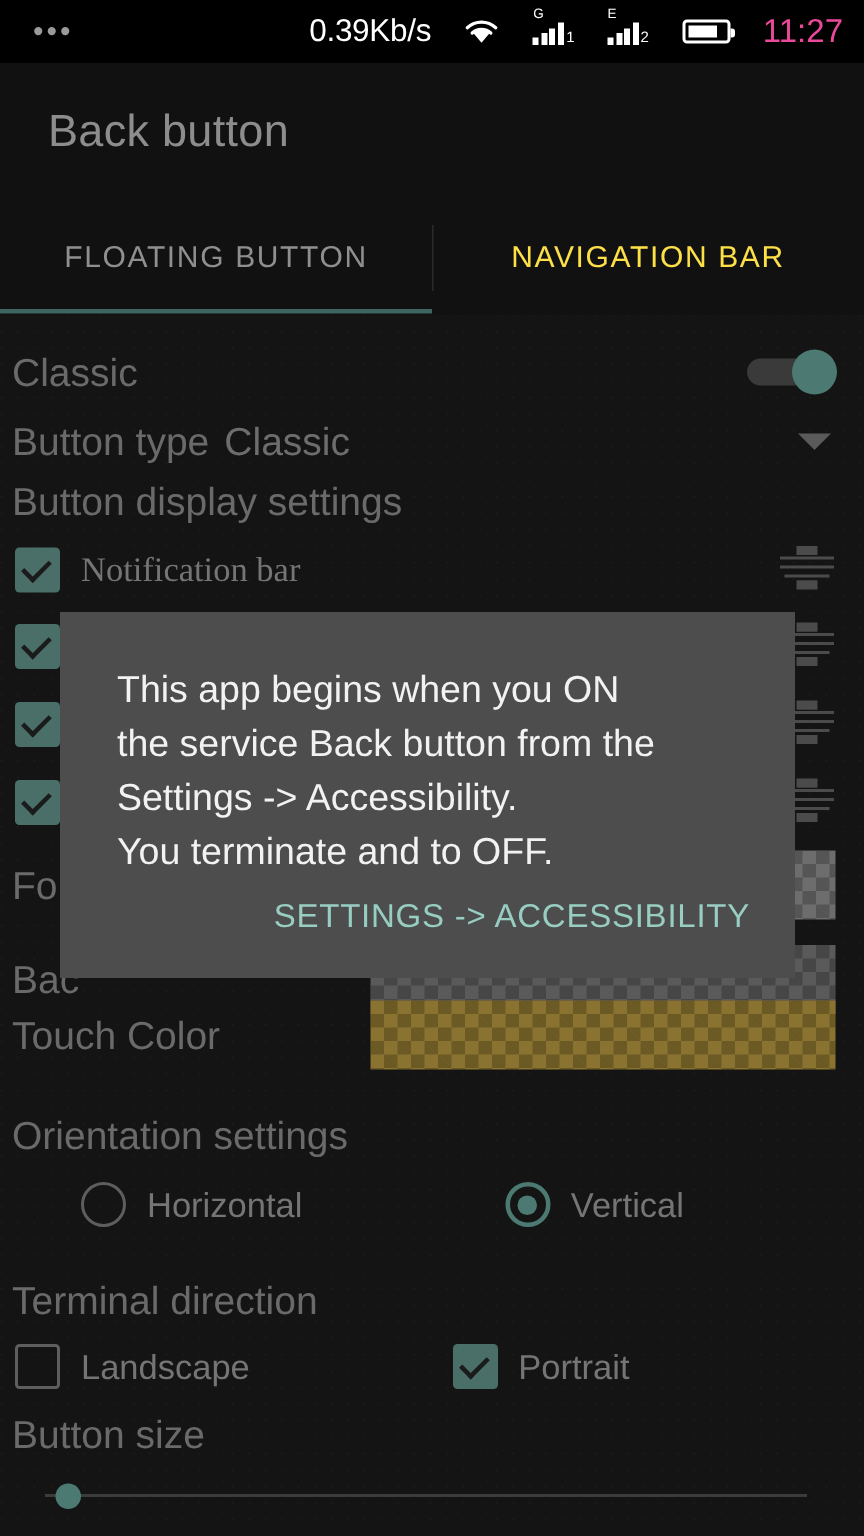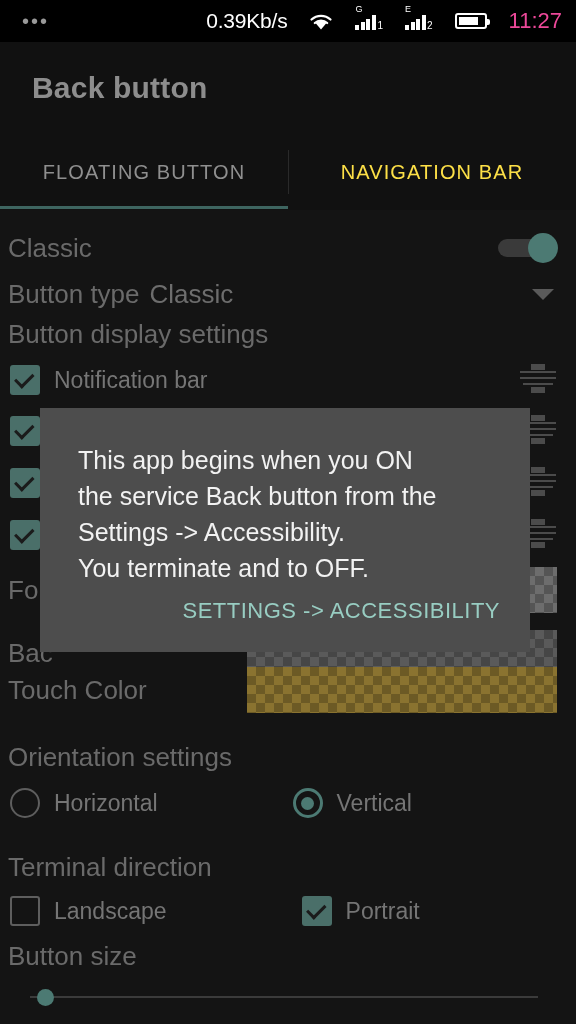--- a/index.html
+++ b/index.html
@@ -47,21 +47,21 @@
   .batt { width:32px; height:16px; border:2px solid #fff; border-radius:3px; position:relative; display:flex; align-items:center;}
   .batt:after { content:""; position:absolute; right:-5px; top:4px; width:3px; height:6px; background:#fff; border-radius:0 2px 2px 0;}
   .batt i { display:block; height:8px; width:19px; background:#fff; margin-left:2px; }
 
   
   #appbar {
     position:absolute; top:42px; left:0; width:576px; height:92px;
     display:flex; align-items:center; padding-left:32px;
     background:#111111;
   }
-  #appbar .title { color:#8d8d8d; font-size:30px; font-weight:700; letter-spacing:0.2px; }
+  #appbar .title { color:#8d8d8d; font-size:30px; font-weight:400; letter-spacing:0.2px; }
 
   
   #tabs {
     position:absolute; top:134px; left:0; width:576px; height:76px;
     display:flex; background:#111111;
   }
   .tab {
     flex:1; display:flex; align-items:center; justify-content:center;
     font-size:20px; letter-spacing:1.1px; color:#fde047;
     position:relative;
@@ -229,21 +229,21 @@
     <div class="row" style="top:62px;height:44px;">
       <span class="lbl">Button type</span>
       <span class="sublbl">Classic</span>
       <span class="caret"></span>
     </div>
 
     <div class="row" style="top:102px;height:44px;">
       <span class="lbl">Button display settings</span>
     </div>
 
-    <div class="row" style="top:147px;height:46px;">
+    <div class="row" style="top:147px;height:46px;font-family:Liberation Serif, serif;">
       <span class="cbox on"></span>
       <span class="cbox-label">Notification bar</span>
       <span class="listicon">
         <span class="up"></span>
           <span class="l1"></span>
           <span class="l2"></span>
           <span class="l3"></span>
           <span class="dn"></span>
       </span>
     </div>
@@ -291,21 +291,21 @@
 
     <div class="row" style="top:455px;height:50px;">
       <span class="lbl">Touch Color</span>
       <span class="swatch" style="left:247px;right:19px;background-color:#8a7330;"></span>
     </div>
 
     <div class="row" style="top:525px;height:44px;">
       <span class="lbl">Orientation settings</span>
     </div>
 
-    <div class="row" style="top:570px;height:46px;">
+    <div class="row" style="top:570px;height:46px;padding-left:44px;">
       <span class="radio off"></span>
       <span class="cbox-label">Horizontal</span>
       <span class="radio on" style="margin-left:135px;"></span>
       <span class="cbox-label">Vertical</span>
     </div>
 
     <div class="row" style="top:635px;height:44px;">
       <span class="lbl">Terminal direction</span>
     </div>
 

